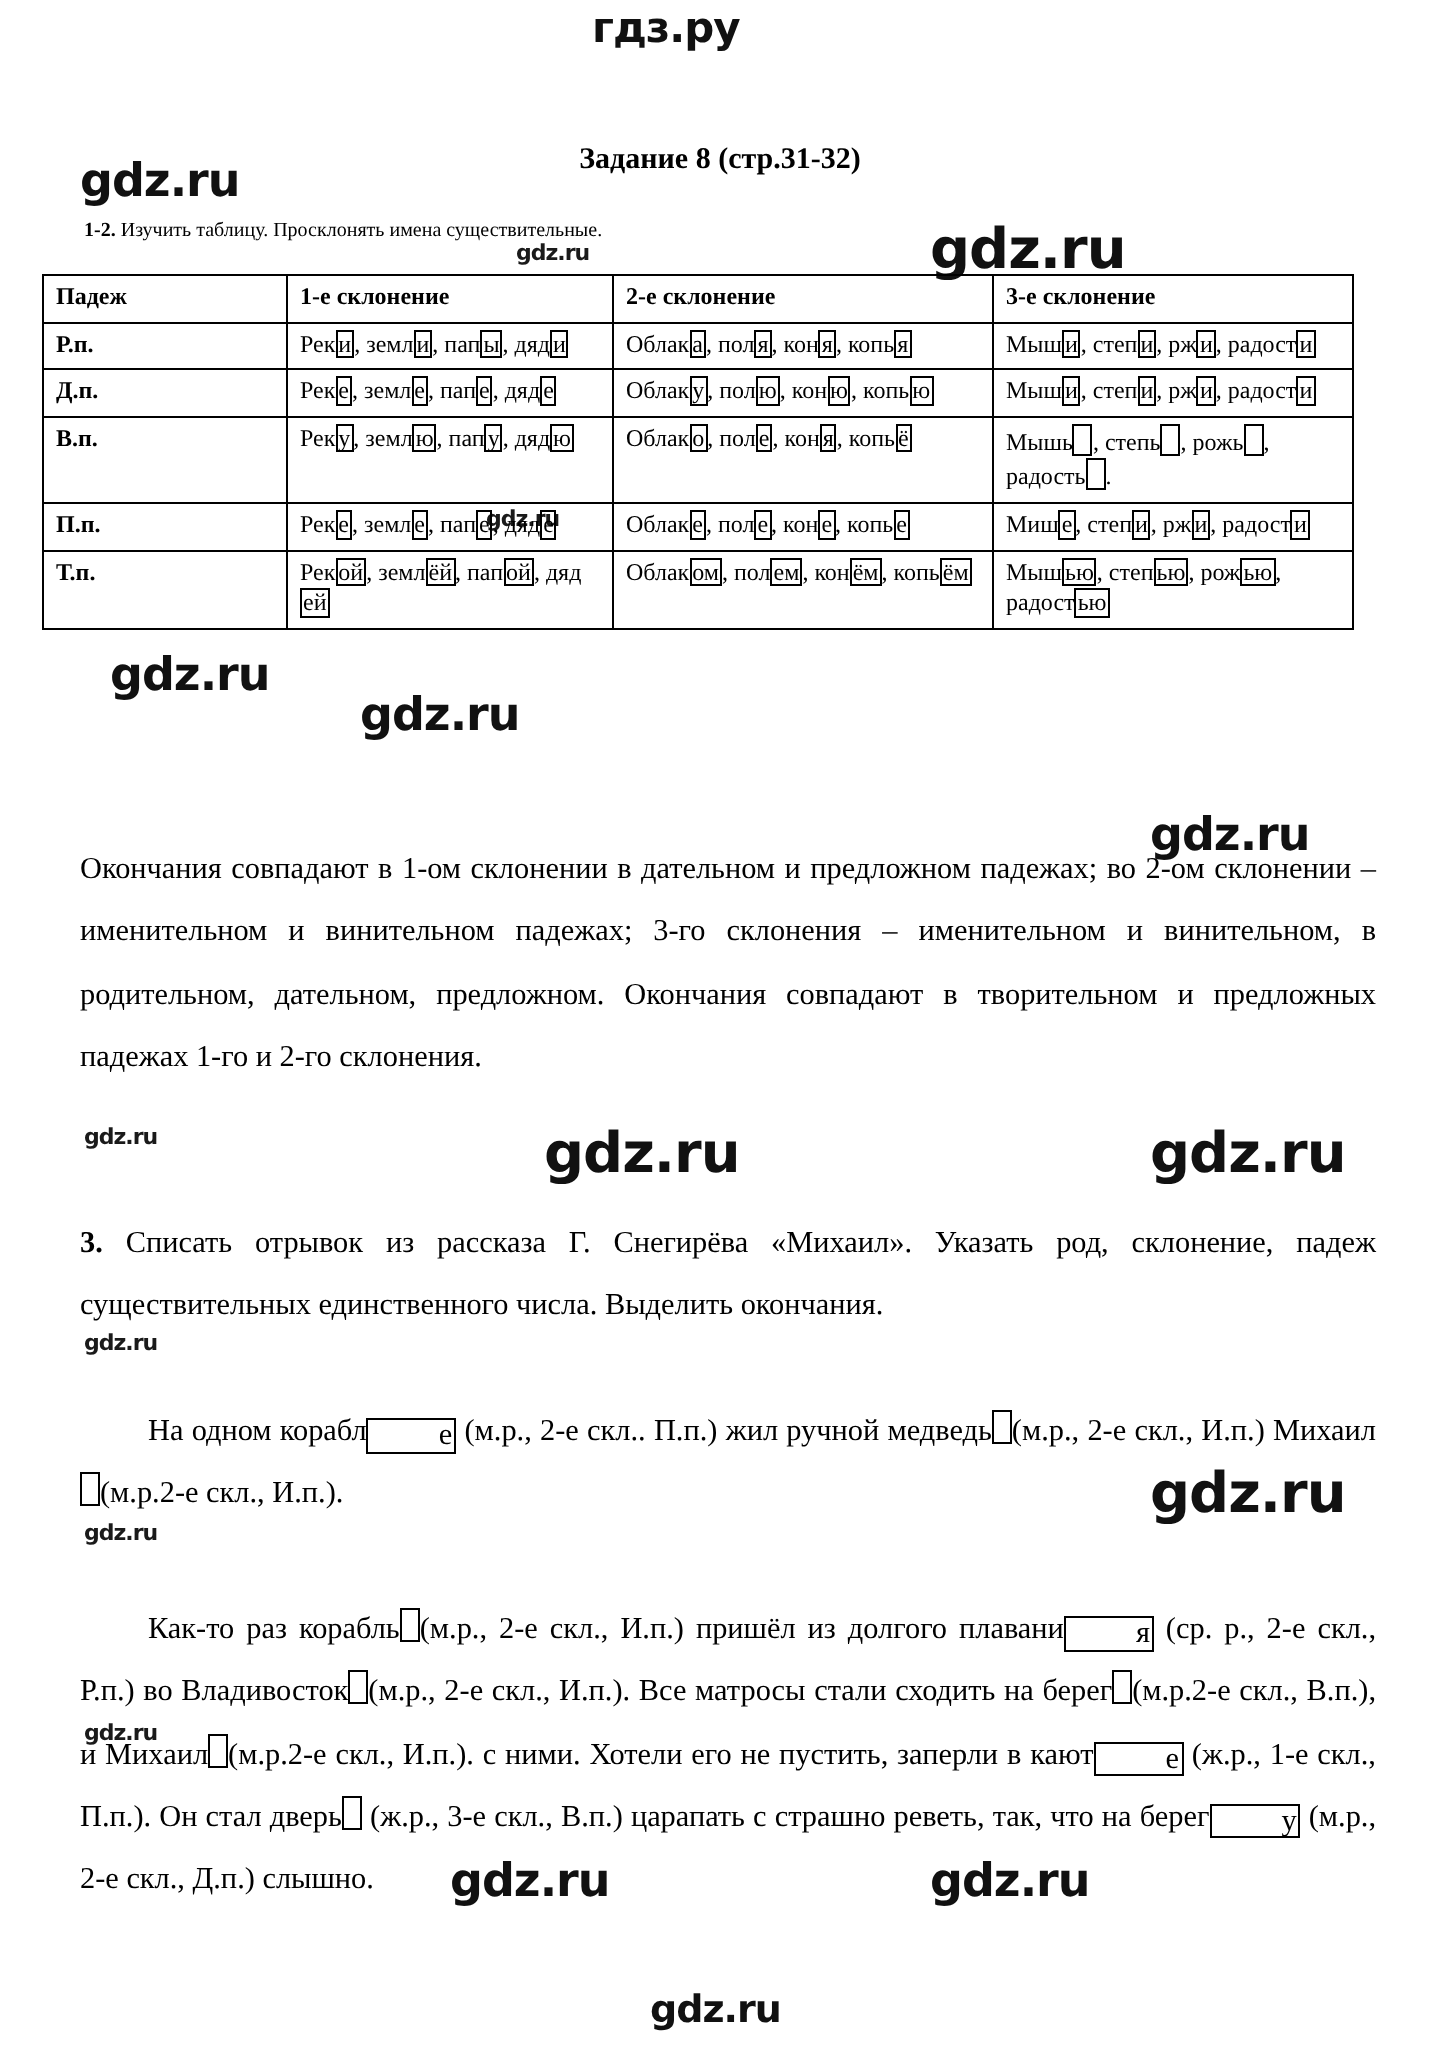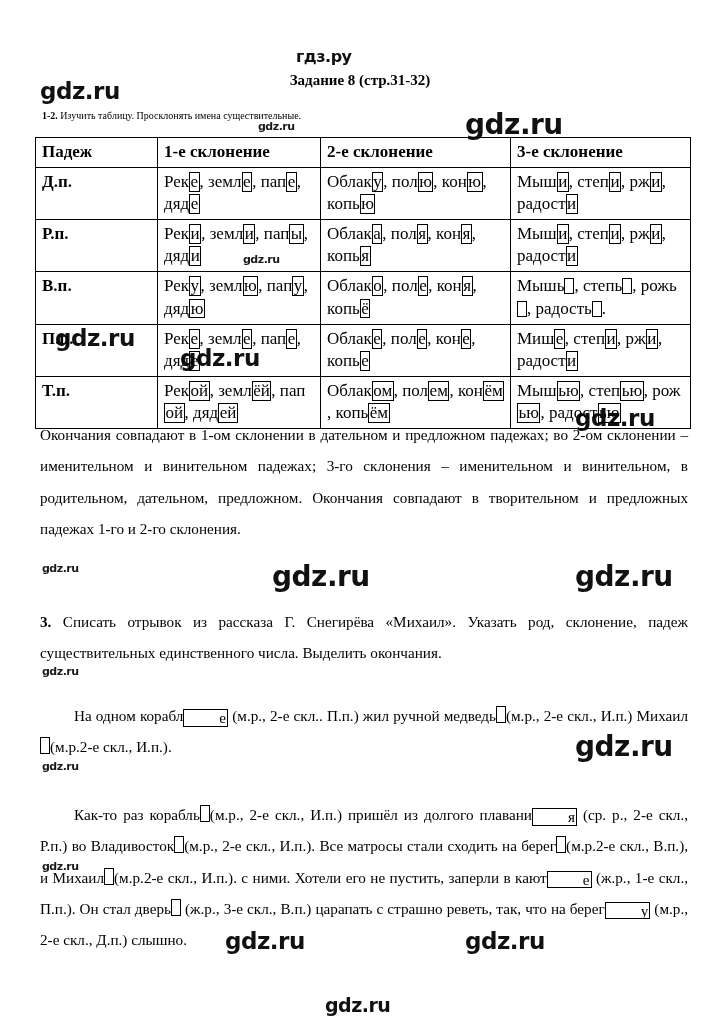--- a/index.html
+++ b/index.html
@@ -21,22 +21,21 @@
     position: absolute;
     font-family: "DejaVu Sans", "Liberation Sans", sans-serif;
     font-weight: bold;
     color: #111111;
     letter-spacing: -0.5px;
     white-space: nowrap;
     pointer-events: none;
   }
   .wm-logo-top {
     left: 296px; top: 2px;
-    font-size: 16px;
-    margin-top: 45px;
+    font-size: 21px;
   }
   .wm-logo-bottom {
     left: 325px; top: 994px;
     font-size: 19px;
   }
   .wm-big { font-size: 28px; }
   .wm-mid { font-size: 23px; }
   .wm-small {
     font-size: 11px;
     font-weight: bold;
@@ -57,26 +56,26 @@
     position: absolute;
     top: 110px;
     left: 42px;
     font-size: 10px;
   }
   .subtask b { font-weight: bold; }
 
   
   table.decl {
     position: absolute;
-    left: 35px;
+    left: 21px;
     top: 137px;
     width: 655px;
     border-collapse: collapse;
     table-layout: fixed;
-    font-size: 17px;
+    font-size: 12px;
     line-height: 1.30;
   }
   table.decl th,
   table.decl td {
     border: 1.3px solid #000;
     padding: 3px 5px 4px 6px;
     vertical-align: top;
     text-align: left;
   }
   table.decl th { font-weight: bold; }
@@ -171,34 +170,34 @@
       <th>Падеж</th>
       <th>1-е склонение</th>
       <th>2-е склонение</th>
       <th>3-е склонение</th>
     </tr>
   </thead>
   <tbody>
 
 
     <tr>
+      <td class="case-cell">Р.п.</td>
+      <td>Рек<span class="end">и</span>, земл<span class="end">и</span>, пап<span class="end">ы</span>, дяд<span class="end">и</span></td>
+      <td>Облак<span class="end">а</span>, пол<span class="end">я</span>, кон<span class="end">я</span>, копь<span class="end">я</span></td>
+      <td>Мыш<span class="end">и</span>, степ<span class="end">и</span>, рж<span class="end">и</span>, радост<span class="end">и</span></td>
+    </tr>
+
+    <tr>
       <td class="case-cell">Д.п.</td>
       <td>Рек<span class="end">е</span>, земл<span class="end">е</span>, пап<span class="end">е</span>, дяд<span class="end">е</span></td>
       <td>Облак<span class="end">у</span>, пол<span class="end">ю</span>, кон<span class="end">ю</span>, копь<span class="end">ю</span></td>
       <td>Мыш<span class="end">и</span>, степ<span class="end">и</span>, рж<span class="end">и</span>, радост<span class="end">и</span></td>
     </tr>
 
     <tr>
-      <td class="case-cell">Р.п.</td>
-      <td>Рек<span class="end">и</span>, земл<span class="end">и</span>, пап<span class="end">ы</span>, дяд<span class="end">и</span></td>
-      <td>Облак<span class="end">а</span>, пол<span class="end">я</span>, кон<span class="end">я</span>, копь<span class="end">я</span></td>
-      <td>Мыш<span class="end">и</span>, степ<span class="end">и</span>, рж<span class="end">и</span>, радост<span class="end">и</span></td>
-    </tr>
-
-    <tr>
       <td class="case-cell">В.п.</td>
       <td>Рек<span class="end">у</span>, земл<span class="end">ю</span>, пап<span class="end">у</span>, дяд<span class="end">ю</span></td>
       <td>Облак<span class="end">о</span>, пол<span class="end">е</span>, кон<span class="end">я</span>, копь<span class="end">ё</span></td>
       <td>Мышь<span class="end zero"></span>, степь<span class="end zero"></span>, рожь<span class="end zero"></span>, радость<span class="end zero"></span>.</td>
     </tr>
 
     <tr>
       <td class="case-cell">П.п.</td>
       <td>Рек<span class="end">е</span>, земл<span class="end">е</span>, пап<span class="end">е</span>, дяд<span class="end">е</span></td>
       <td>Облак<span class="end">е</span>, пол<span class="end">е</span>, кон<span class="end">е</span>, копь<span class="end">е</span></td>

